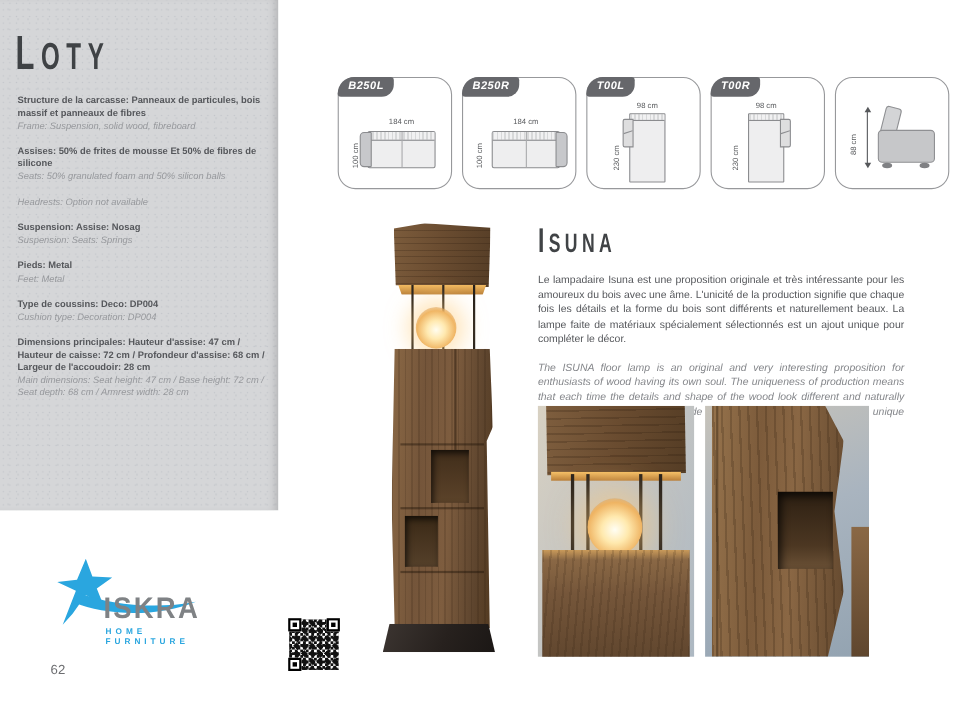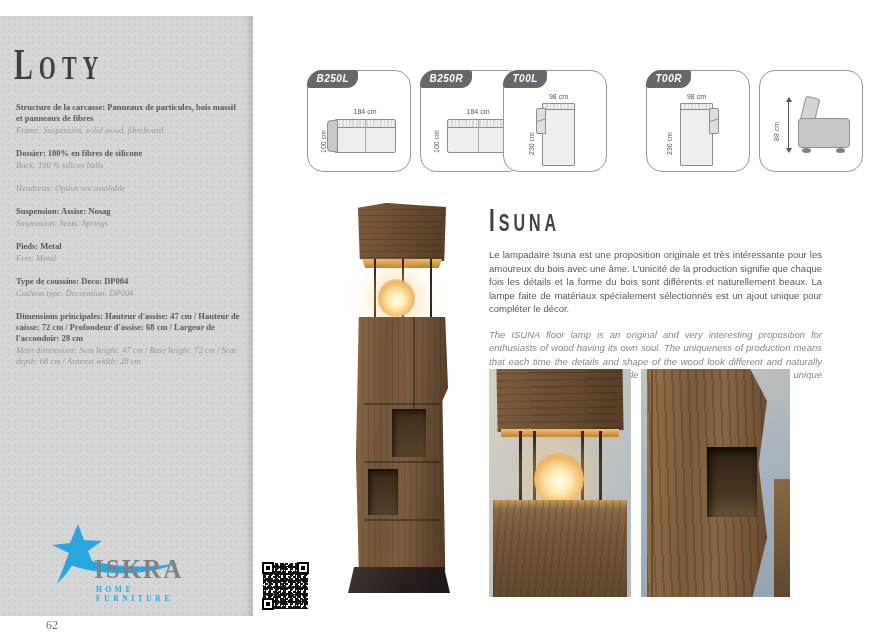--- a/index.html
+++ b/index.html
@@ -1,29 +1,28 @@
 <!DOCTYPE html>
 <html><head>
 <meta charset="utf-8">
 <style>
   * { margin:0; padding:0; box-sizing:border-box; }
   body { background:#fff; font-family:"Liberation Sans", sans-serif; }
   .page { position:relative; width:878px; height:640px; background:#fff; overflow:hidden; }
 
   
   .left-panel {
-    position:absolute; left:0; top:16px; width:253px; height:600px;
+    position:absolute; left:0; top:0; width:253px; height:464px;
     background-color:#d5d6d8;
     background-image:
       radial-gradient(rgba(110,125,140,.18) .6px, transparent .9px),
       radial-gradient(rgba(110,125,140,.10) .6px, transparent .9px);
     background-size:6px 6px, 9px 9px;
     background-position:0 0, 3px 4px;
     box-shadow: inset -7px 0 9px -5px rgba(0,0,0,.18);
-    font-family: Liberation Serif, serif;
   }
   .brand-title {
     position:absolute; left:14px; top:24px;
     font-size:22px; font-weight:600; color:#3f4245;
     letter-spacing:6px; text-transform:uppercase;
     transform:scaleY(1.55); transform-origin:left top;
   }
   .brand-title::first-letter { font-size:128%; }
   .specs { position:absolute; left:16px; top:86px; width:228px; }
   .spec { margin-bottom:12px; }
@@ -234,22 +233,22 @@
 
   <div class="left-panel">
     <div class="brand-title">Loty</div>
 
     <div class="specs">
       <div class="spec">
         <div class="spec-fr">Structure de la carcasse:  Panneaux de particules, bois massif et panneaux de fibres</div>
         <div class="spec-en">Frame: Suspension, solid wood, fibreboard</div>
       </div>
       <div class="spec">
-        <div class="spec-fr">Dossier: 100% en fibres de silicone</div>
-        <div class="spec-en">Back: 100 % silicon balls</div>
+        <div class="spec-fr">Assises: 50% de frites de mousse Et 50% de fibres de silicone</div>
+        <div class="spec-en">Seats: 50% granulated foam and 50% silicon balls</div>
       </div>
       <div class="spec">
         <div class="spec-en">Headrests: Option not available</div>
       </div>
       <div class="spec gap-lg">
         <div class="spec-fr">Suspension: Assise:  Nosag</div>
         <div class="spec-en">Suspension: Seats: Springs</div>
       </div>
       <div class="spec">
         <div class="spec-fr">Pieds: Metal</div>
@@ -299,21 +298,21 @@
     <div class="card-tag">B250R</div>
     <div class="dim dim-w" style="left:26px; top:37px; width:62px;">184 cm</div>
     <div class="dim dim-v" style="left:12px; top:48px; height:34px;">100 cm</div>
     <div class="sofa-body">
       <div class="sofa-back"></div>
       <div class="sofa-arm arm-right"></div>
       <div class="sofa-split"></div>
     </div>
   </div>
 
-  <div class="card" style="left:503px;padding-left:37px;">
+  <div class="card" style="left:533px;padding-left:37px;">
     <div class="card-tag">T00L</div>
     <div class="dim dim-w" style="left:38px; top:22px; width:33px;">98 cm</div>
     <div class="dim dim-v" style="left:24px; top:44px; height:40px;">230 cm</div>
     <div class="chaise-body">
       <div class="chaise-back"></div>
       <div class="chaise-fold fold-left"></div>
     </div>
   </div>
 
   <div class="card" style="left:646px;">

